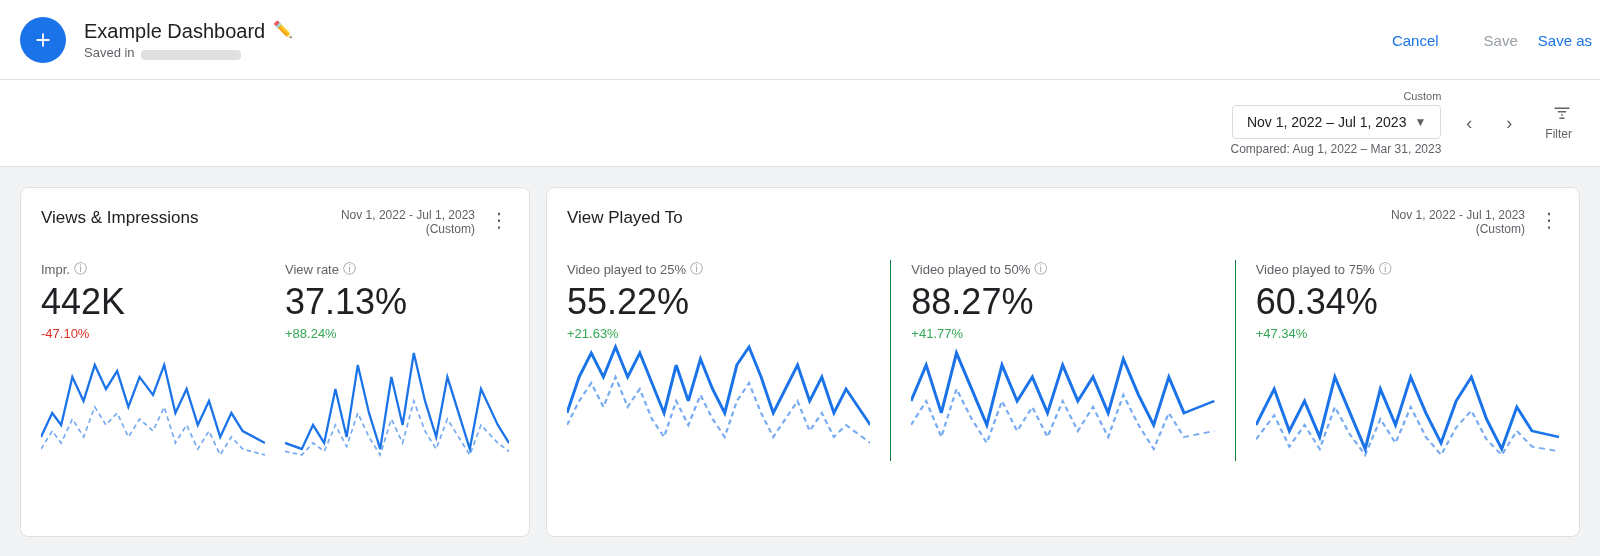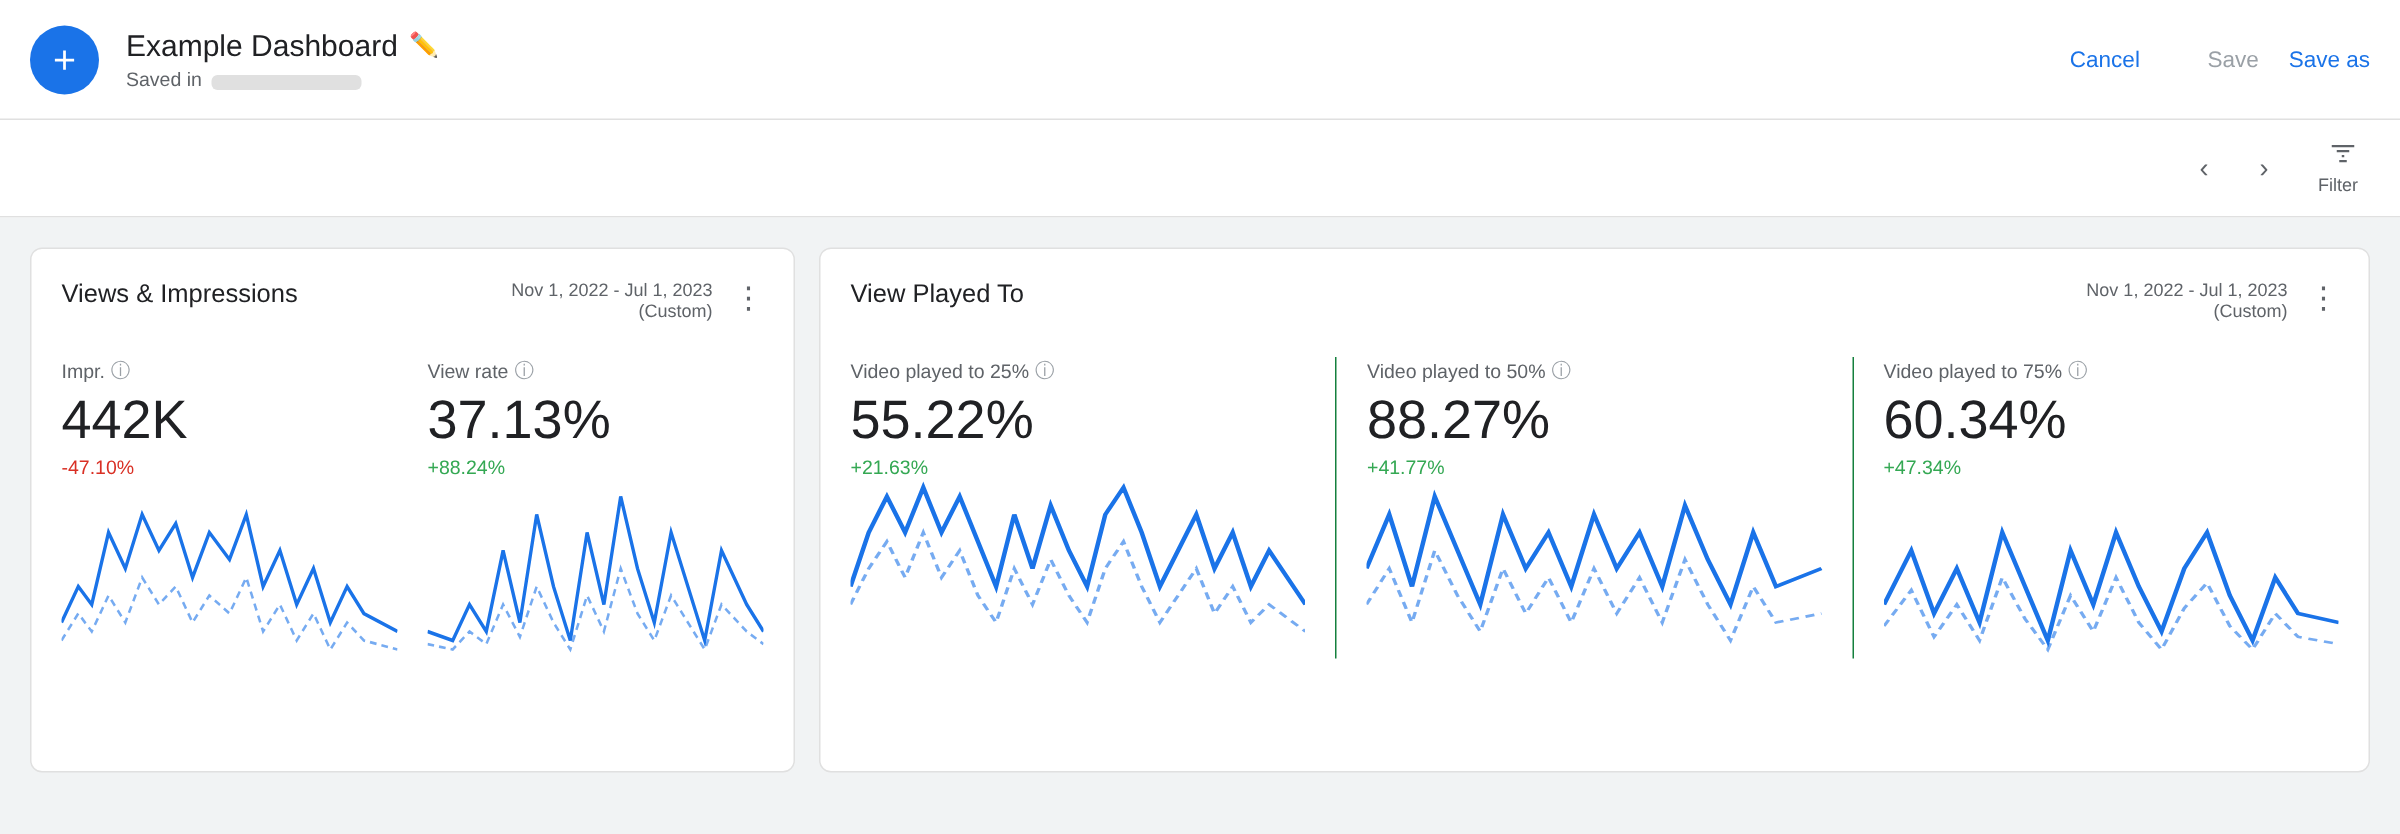--- a/index.html
+++ b/index.html
@@ -27,21 +27,21 @@
     .add-btn svg { width: 22px; height: 22px; fill: #fff; }
 
     .title-block { display: flex; flex-direction: column; }
     .title-row { display: flex; align-items: flex-start; gap: 8px; }
     .dashboard-title { font-size: 20px; font-weight: 500; color: #202124; }
     .edit-icon { color: #5f6368; cursor: pointer; font-size: 16px; }
     .saved-text { font-size: 13px; color: #5f6368; margin-top: 2px; display: flex; align-items: flex-end; gap: 6px; }
     .saved-bar { width: 100px; height: 10px; background: #e0e0e0; border-radius: 4px; }
 
     .header-actions {
-      position: absolute; right: 20px; top: 50%; transform: translateY(-50%);
+      position: absolute; right: 8px; top: 50%; transform: translateY(-50%);
       display: flex; align-items: center; gap: 20px;
     }
     .btn-cancel { font-size: 15px; color: #1a73e8; cursor: pointer; font-weight: 500; background: none; border: none; }
     .btn-save { font-size: 15px; color: #9aa0a6; cursor: pointer; font-weight: 500; background: none; border: none; margin-left: 25px; }
     .btn-save-as { font-size: 15px; color: #1a73e8; cursor: pointer; font-weight: 500; background: none; border: none; }
 
     
     .filter-bar {
       background: #fff;
       padding: 10px 20px 10px 0;
@@ -144,20 +144,28 @@
   </div>
 
   <div class="header-actions">
     <button class="btn-cancel">Cancel</button>
     <button class="btn-save">Save</button>
     <button class="btn-save-as">Save as</button>
   </div>
 </div>
 
 <div class="filter-bar">
+  <div class="date-block">
+    <span class="custom-label">Custom</span>
+    <div class="date-dropdown">
+      <span>Nov 1, 2022 – Jul 1, 2023</span>
+      <span class="arrow">▼</span>
+    </div>
+    <span class="compared-text">Compared: Aug 1, 2022 – Mar 31, 2023</span>
+  </div>
 
   <div class="nav-arrows">
     <button class="nav-arrow">‹</button>
     <button class="nav-arrow">›</button>
   </div>
 
   <button class="filter-icon-btn">
     <svg width="20" height="20" viewBox="0 0 24 24" fill="none" stroke="#5f6368" stroke-width="1.8">
       <path d="M3 4h18M7 8h10M11 12h2M9 16h6"></path>
     </svg>

